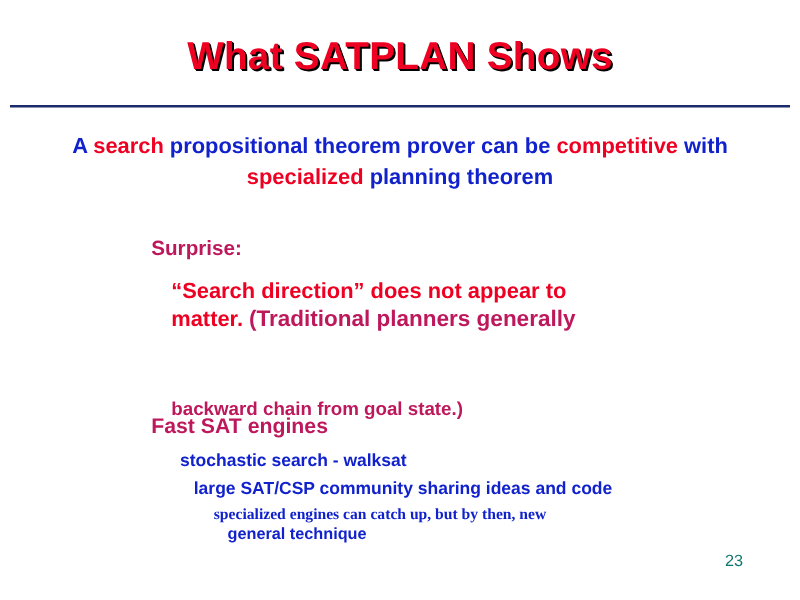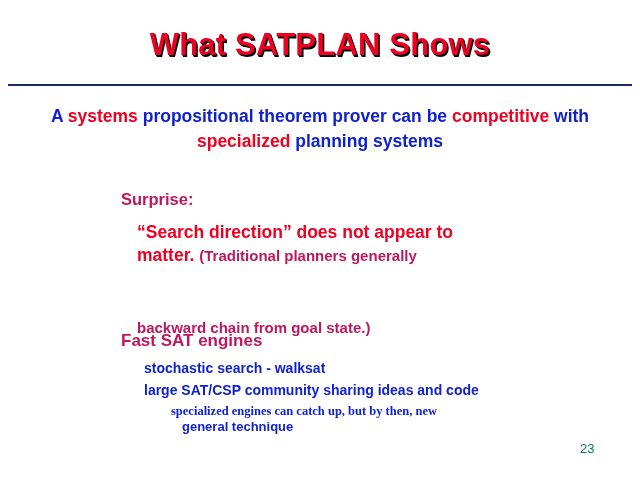--- a/index.html
+++ b/index.html
@@ -69,21 +69,21 @@
     font-weight: bold;
     white-space: nowrap;
   }
 
   .l-surprise   { left: 121px; top: 190px;  font-size: 16.5px; }
   .l-search     { left: 137px; top: 220px;  font-size: 17.5px; line-height: 25px; }
   .l-matter     { left: 137px; top: 245px;  font-size: 17.5px; }
   .l-matter2    { left: 137px; top: 272px;  font-size: 15px; margin-top: 47px;  }
   .l-fastsat    { left: 121px; top: 331px;  font-size: 17px;  }
   .l-stochastic { left: 144px; top: 360px;  font-size: 14px;  }
-  .l-large      { left: 144px; top: 382px;  font-size: 14px;  }
+  .l-large      { left: 155px; top: 382px;  font-size: 14px;  }
   .l-special    { left: 171px; top: 404px;  font-size: 12.5px; font-family: Liberation Serif, serif; }
   .l-general    { left: 182px; top: 419px;  font-size: 13px; }
 
   .pagenum {
     position: absolute;
     left: 580px;
     top: 441px;
     font-size: 13px;
     color: #0f766e;
     font-weight: normal;
@@ -97,31 +97,31 @@
 </head>
 <body>
 
 <div class="slide">
 
   <div class="title">What SATPLAN Shows</div>
 
   <div class="title-rule"></div>
 
   <div class="lead">
-    <span class="c-blue">A </span><span class="c-red">systems</span><span class="c-blue"> propositional theorem prover can be</span>
-    <span class="c-red">competitive</span><span class="c-blue"> with </span><span class="c-red">specialized</span><span class="c-blue"> planning systems</span>
+    <span class="c-blue">A </span><span class="c-red">search</span><span class="c-blue"> propositional theorem prover can be</span>
+    <span class="c-red">competitive</span><span class="c-blue"> with </span><span class="c-red">specialized</span><span class="c-blue"> planning theorem</span>
   </div>
 
   <div class="blk l-surprise c-green">Surprise:</div>
 
   <div class="blk l-search c-red">“Search direction” does not appear to</div>
 
   <div class="blk l-matter">
     <span class="c-red">matter.</span>
-    <span class="c-green" style="font-size:15px;text-align:center;">(Traditional planners generally</span>
+    <span class="c-green" style="font-size:18px;text-align:center;">(Traditional planners generally</span>
   </div>
 
   <div class="blk l-matter2 c-green">backward chain from goal state.)</div>
 
   <div class="blk l-stochastic c-blue">stochastic search - walksat</div>
 
   <div class="blk l-fastsat c-green">Fast SAT engines</div>
 
   <div class="blk l-large c-blue">large SAT/CSP community sharing ideas and code</div>
 

